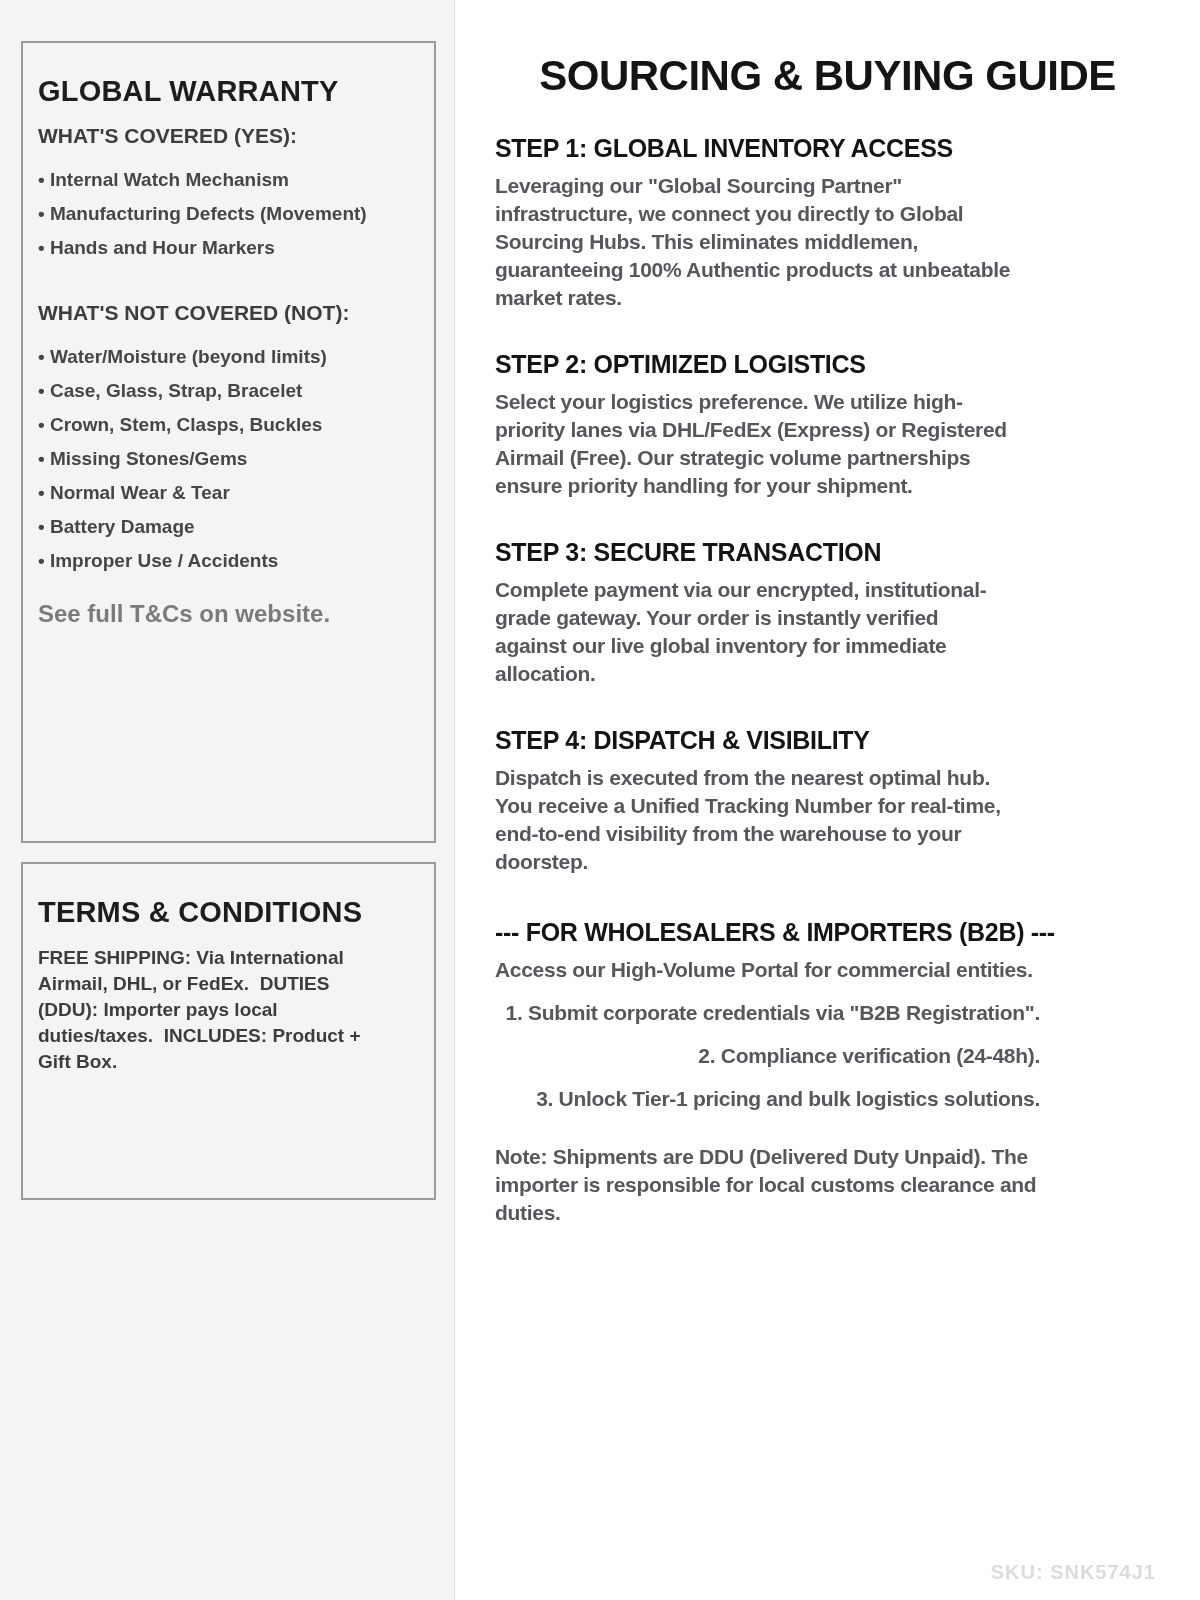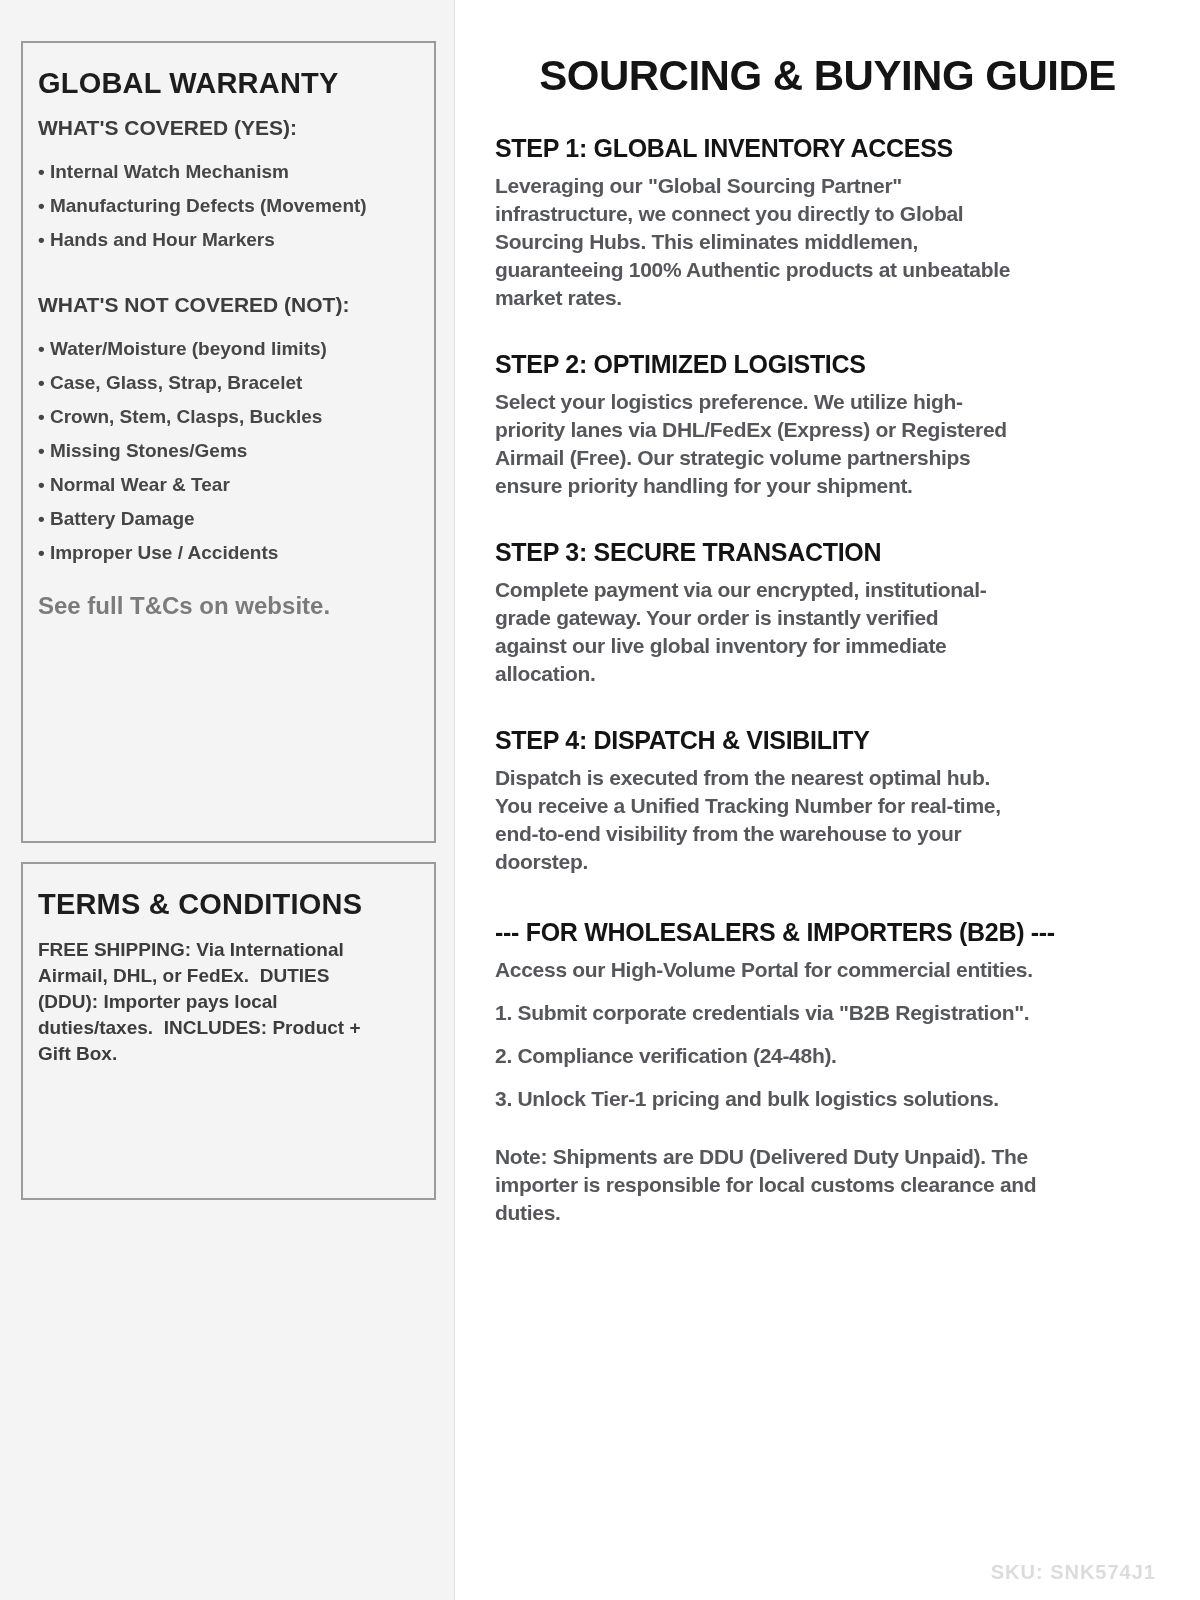--- a/index.html
+++ b/index.html
@@ -26,21 +26,21 @@
   .sidebar{
     width:455px;
     min-width:455px;
     height:1600px;
     background:var(--sidebar-bg);
     border-right:1px solid #e2e2e2;
     padding:41px 18px 0 21px;
   }
   .panel{
     border:2px solid var(--panel-border);
-    padding:24px 18px 20px 15px;
+    padding:32px 18px 20px 15px;
     background:var(--sidebar-bg);
   }
   .panel-title{
     font-size:29px;
     font-weight:bold;
     color:var(--title-color);
     letter-spacing:0.2px;
   }
   .panel-warranty{height:802px;margin-bottom:19px;}
   .panel-terms{height:338px;margin-bottom:32px;}
@@ -126,21 +126,21 @@
     margin-top:42px;
   }
   .b2b-intro,.b2b-item,.b2b-note{
     font-size:21px;
     font-weight:bold;
     color:var(--main-body-color);
     line-height:28px;
     max-width:545px;
   }
   .b2b-intro{margin-top:9px;}
-  .b2b-item{margin-top:15px;}
+  .b2b-item{margin-top:15px;text-align:right;}
   .b2b-note{margin-top:30px;}
   .sku{
     position:absolute;
     right:44px;
     bottom:16px;
     font-size:20px;
     font-weight:bold;
     letter-spacing:1px;
     color:var(--sku-color);
   }

